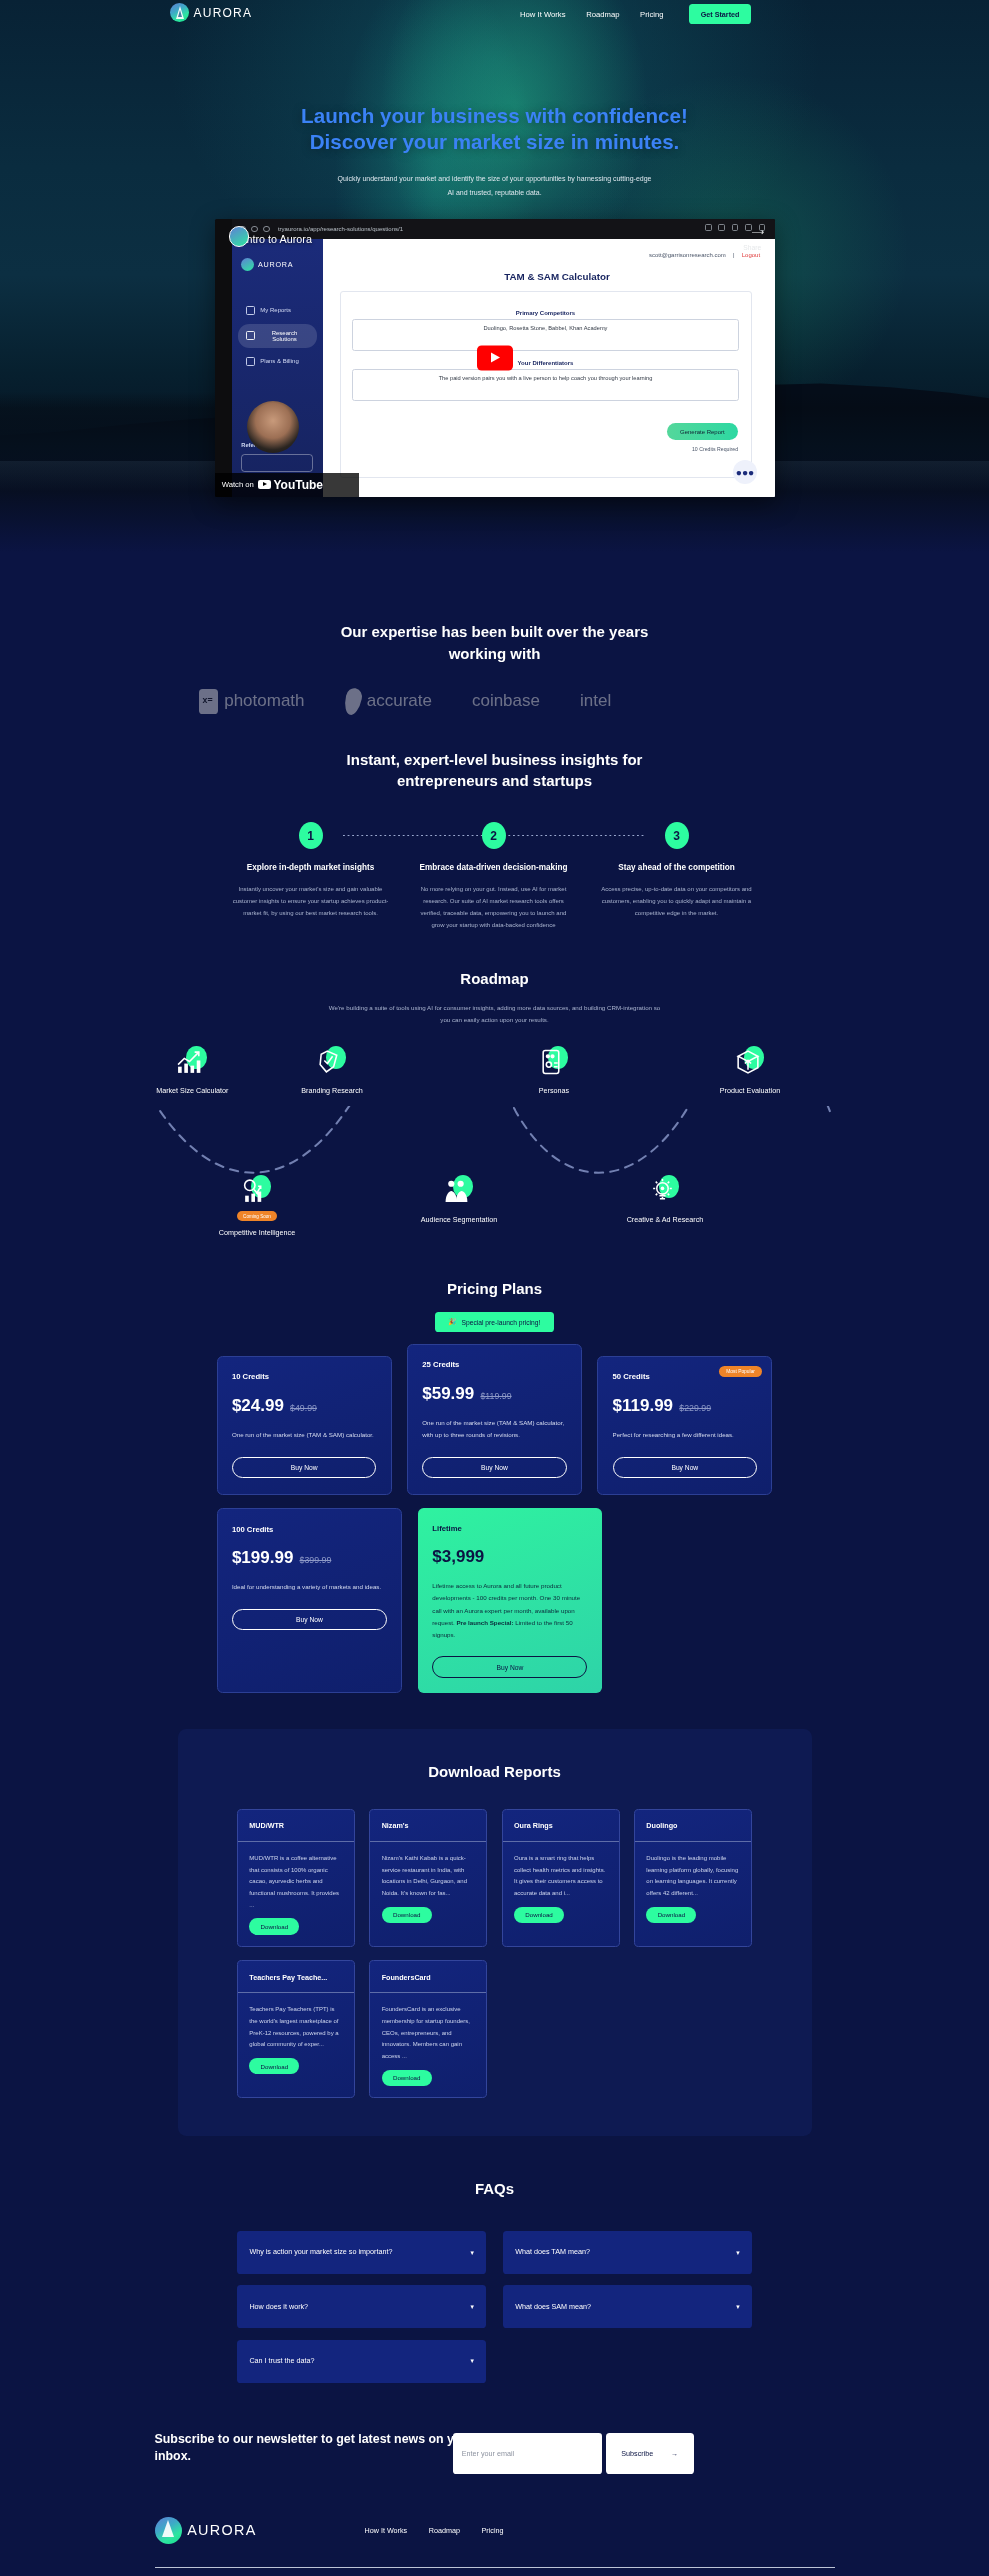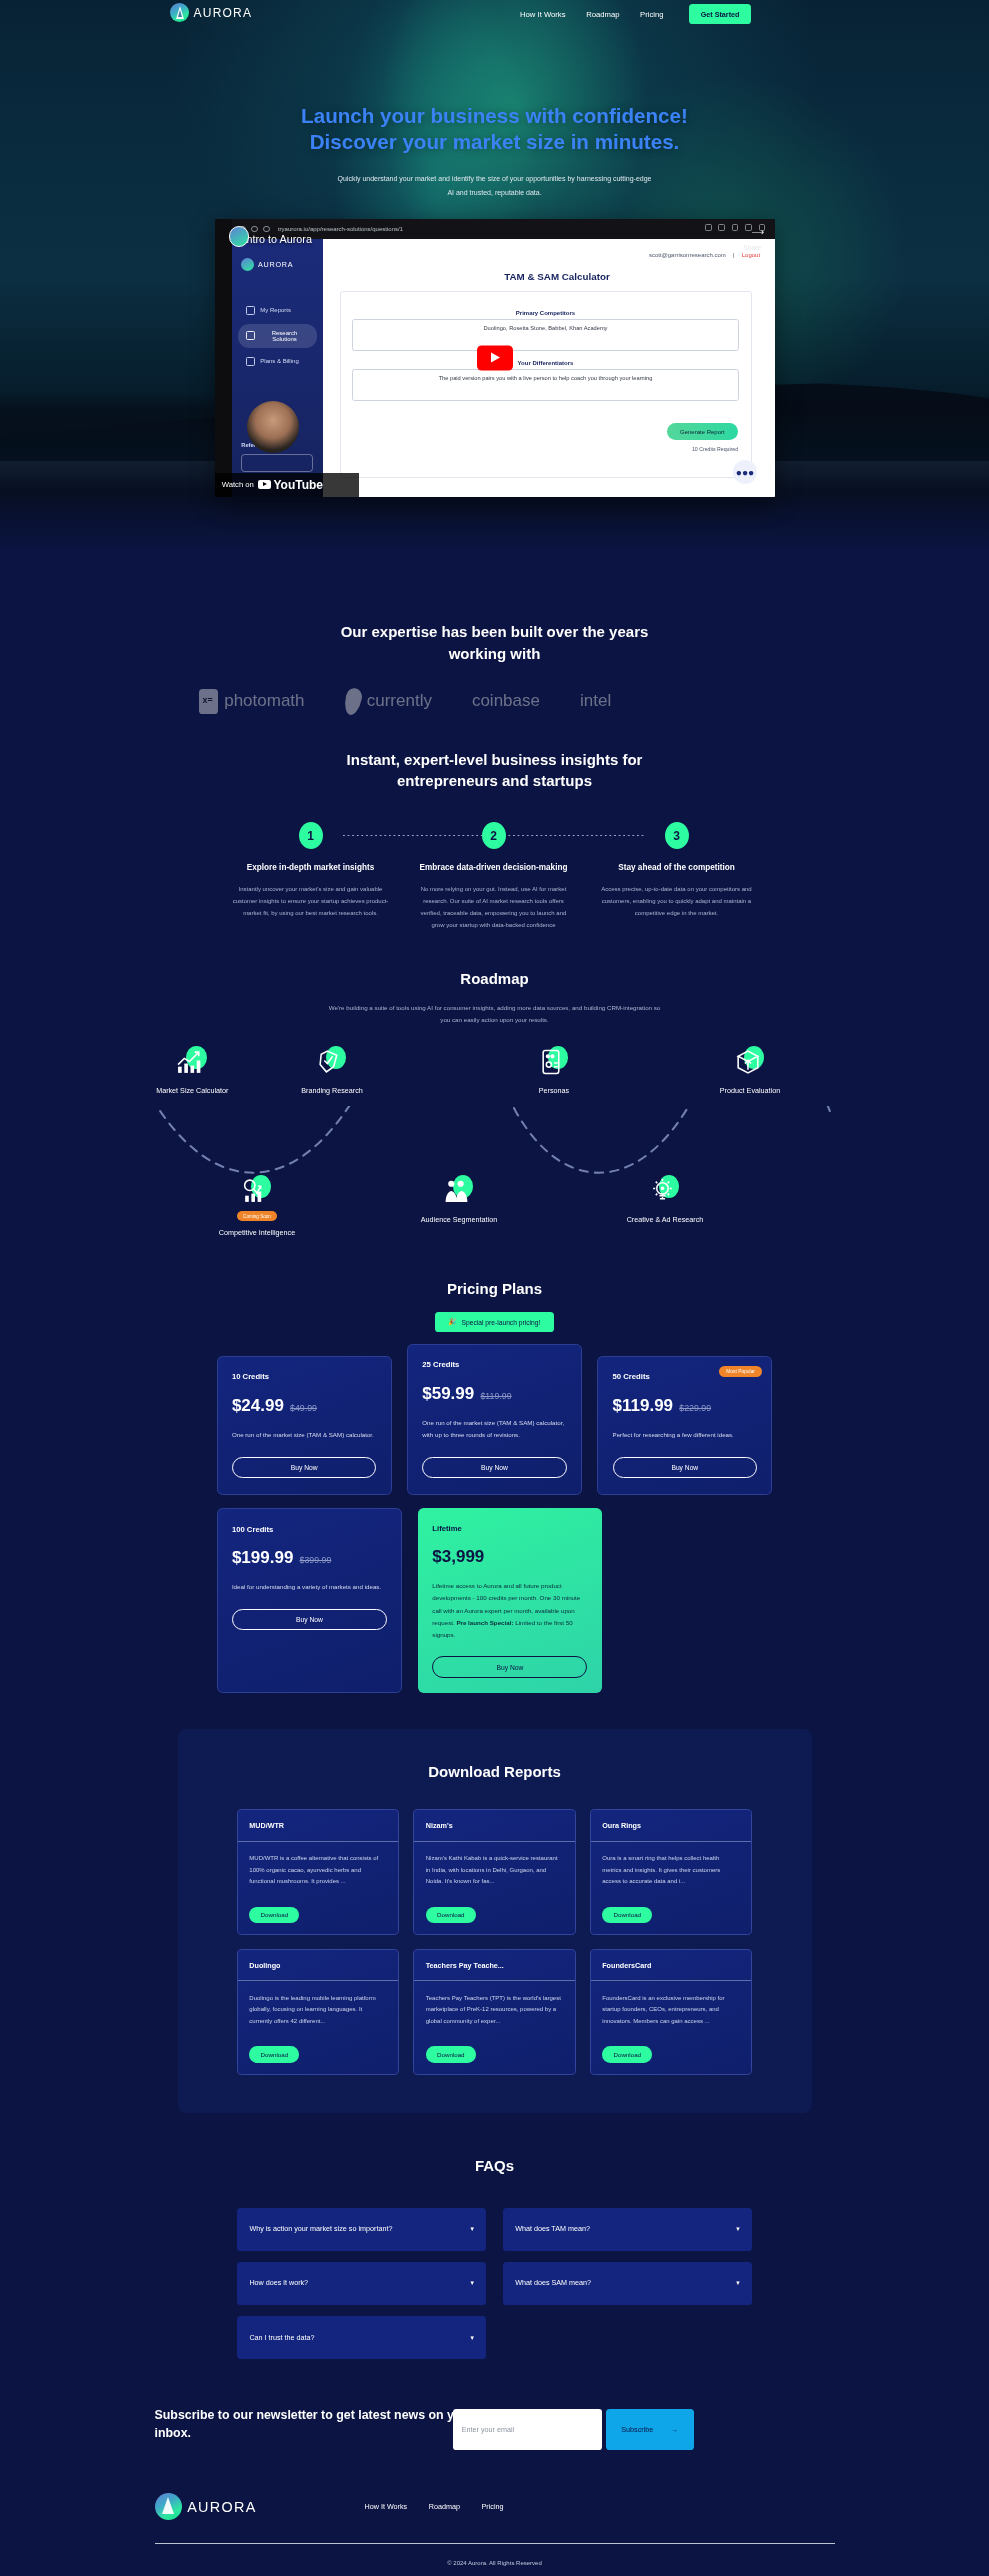--- a/index.html
+++ b/index.html
@@ -205,21 +205,21 @@
   .c-desc{font-size:6.2px;line-height:1.95;color:#d7ddf0;margin-top:13.4px;}
   .card.life .c-desc{color:#0b2a3a;}
   .c-desc b{font-weight:700;}
   .c-btn{display:block;width:100%;margin-top:15.5px;background:transparent;border:0.5px solid #fff;color:#fff;
     font-size:6.7px;padding:6.2px 0;border-radius:11.3px;cursor:pointer;font-family:inherit;}
   .card.life .c-btn{border-color:#0b1443;color:#0b1443;}
   .most-pop{position:absolute;right:9.3px;top:9.3px;background:#ef8428;color:#fff;font-size:4.9px;padding:3.1px 7.2px;border-radius:6.7px;}
 
   
   .reports-panel{width:634px;margin:36px auto 0;background:#0e1a52;border-radius:8.2px;padding:32px 0 38px;}
-  .rep-grid{width:515px;margin:26px auto 0;display:grid;grid-template-columns:repeat(3,1fr);gap:13.4px 14.4px;text-align:left;}
+  .rep-grid{width:515px;margin:26px auto 0;display:grid;grid-template-columns:repeat(4,1fr);gap:13.4px 14.4px;text-align:left;}
   .rep-card{background:linear-gradient(160deg,#13257e 0%,#0f1f6c 100%);border:0.5px solid #33459c;border-radius:4.6px;overflow:hidden;}
   .rep-h{font-size:7.2px;font-weight:700;padding:11.3px 11.3px 10.3px;border-bottom:1px solid #5e6da8;color:#fff;}
   .rep-b{font-size:6px;line-height:1.95;color:#cdd5ee;padding:11.3px 11.3px 0;min-height:58px;}
   .rep-btn{display:inline-block;margin:7.2px 11.3px 11.3px;background:#2dfca0;color:#0b1443;border:none;
     font-size:6.2px;padding:4.6px 11.3px;border-radius:8.2px;cursor:pointer;font-family:inherit;}
 
   
   .faq{padding-top:42px;}
   .faq-grid{width:515px;margin:31px auto 0;display:grid;grid-template-columns:1fr 1fr;gap:11.3px 16.5px;text-align:left;}
   .faq-item{background:#13257e;border-radius:3.6px;padding:13.4px 12.4px;display:flex;justify-content:space-between;
@@ -228,21 +228,21 @@
   .chev{color:#fff;font-size:6.7px;flex:none;}
   .faq-col{display:flex;flex-direction:column;gap:11.3px;}
 
   
   .news{width:680px;margin:48px auto 0;display:flex;align-items:flex-start;}
   .news-h{font-size:12.4px;font-weight:700;line-height:1.42;width:330px;text-align:left;color:#fff;}
   .news-form{display:flex;gap:4.1px;margin-left:-32px;margin-top:2.1px;}
   .news-input{width:149px;height:41px;border:none;border-radius:3.1px;background:#fff;color:#333;
     font-size:7.2px;padding:0 9.3px;font-family:inherit;}
   .news-input::placeholder{color:#8d93a0;}
-  .news-btn{background:#0ea5e9;color:#0b1443;border:none;border-radius:3.6px;width:88px;height:41px;
+  .news-btn{background:#ffffff;color:#0b1443;border:none;border-radius:3.6px;width:88px;height:41px;
     font-size:7.2px;cursor:pointer;font-family:inherit;display:flex;align-items:center;justify-content:center;gap:17.5px;}
   .footer{width:680px;margin:43px auto 0;display:flex;align-items:center;}
   .f-logo{display:flex;align-items:center;gap:5.7px;}
   .f-logo .m{width:27px;height:27px;border-radius:50%;background:linear-gradient(150deg,#5f7fd6 0%,#3ea8c8 38%,#2de6a0 70%,#17d98e 100%);
     position:relative;overflow:hidden;}
   .f-logo .m::after{content:"";position:absolute;left:50%;top:3.6px;transform:translateX(-50%);
     width:0;height:0;border-left:6.2px solid transparent;border-right:6.2px solid transparent;border-bottom:17.5px solid rgba(255,255,255,.92);}
   .f-logo .t{font-size:14.4px;letter-spacing:1.3px;color:#fff;}
   .f-links{display:flex;gap:21.6px;margin-left:108px;}
   .f-links a{color:#fff;font-size:7.2px;text-decoration:none;}
@@ -352,21 +352,21 @@
 
   <section class="sec logos-sec">
     <h2 class="sec-title" style="width:309px;margin:0 auto;">Our expertise has been built over the years working with</h2>
     <div class="logos-row">
       <span class="logo-item">
         <span class="pm-ic"></span>
         <span>photomath</span>
       </span>
       <span class="logo-item">
         <span class="rh-ic"></span>
-        <span>currently</span>
+        <span>accurate</span>
       </span>
       <span class="logo-item">
         <span>coinbase</span>
       </span>
       <span class="logo-item">
         <span>intel</span>
       </span>
     </div>
   </section>
 

